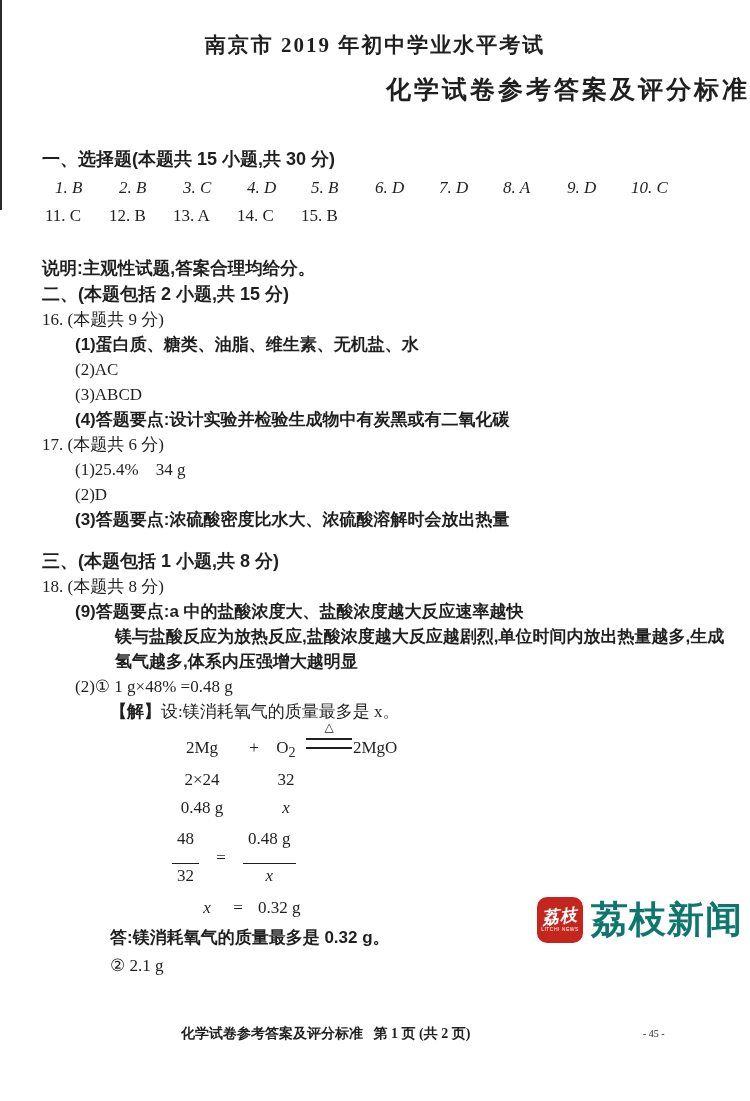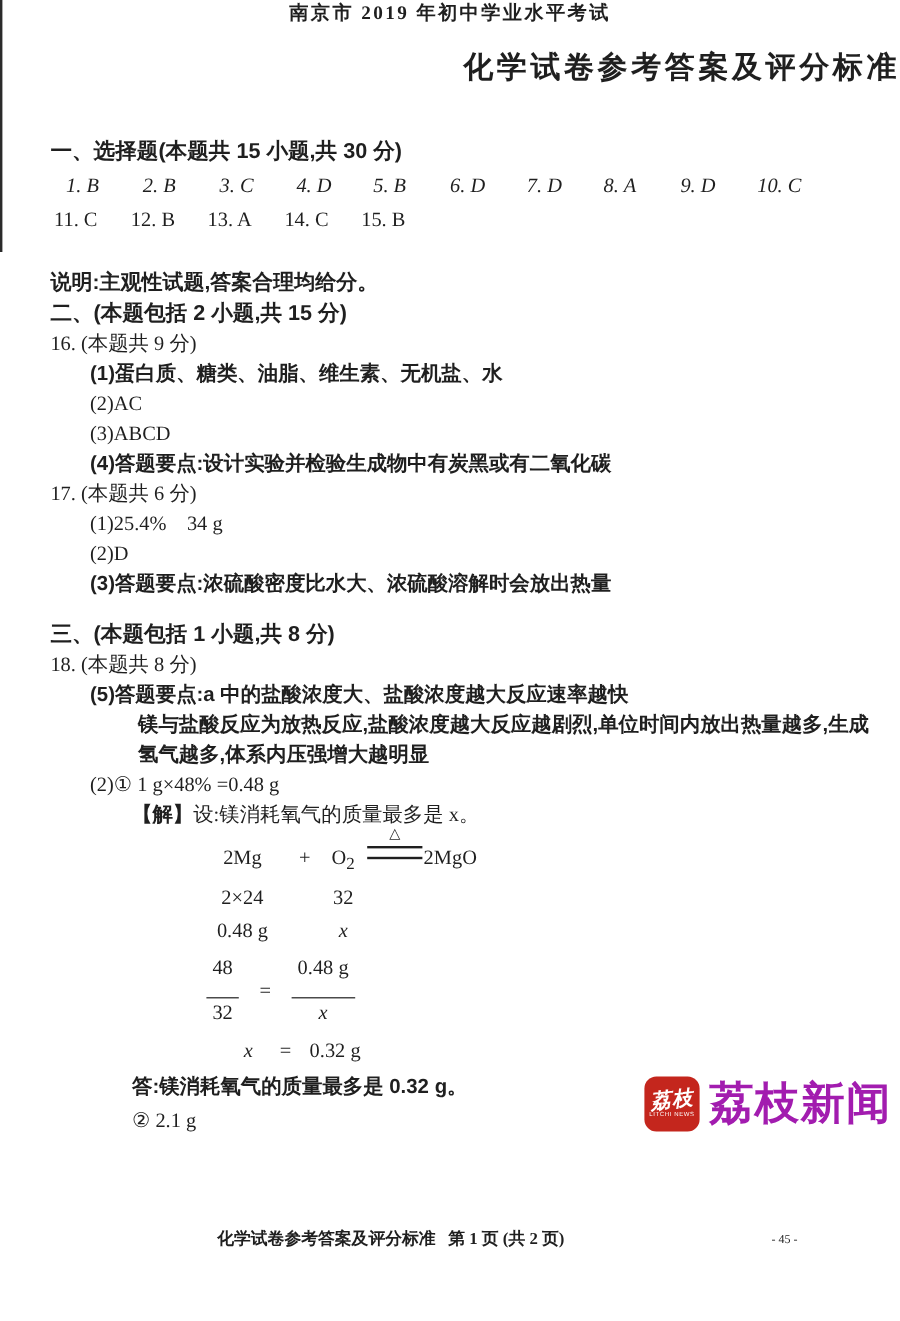--- a/index.html
+++ b/index.html
@@ -4,21 +4,21 @@
 <style>
   html,body { margin:0; padding:0; background:#e8e8e8; }
   .page {
     position:relative; width:750px; height:1101px; margin:0 auto;
     background:#ffffff; overflow:hidden;
     font-family:"Liberation Serif","DejaVu Serif",serif;
     font-size:17px; color:#1f1f1f;
   }
   .hei { font-family:"Liberation Sans","DejaVu Sans",sans-serif; font-weight:bold; }
   .ln { margin:0; line-height:25px; white-space:pre; }
-  .title1 { margin:0; text-align:center; font-size:16px; font-weight:bold; line-height:24px; letter-spacing:2px; }
+  .title1 { margin:0; padding-top:33px; text-align:center; font-size:21px; font-weight:bold; line-height:24px; letter-spacing:2px; }
   .title2 { margin:17px 0 0 0; text-align:right; font-size:25px; line-height:30px; letter-spacing:3px; }
   .sec-head { margin:0; margin-left:42px; font-size:18px; line-height:26px; }
   .gap-sec1 { margin-top:42px; }
   .row-answers { margin:0; line-height:26px; }
   .row1 { margin-top:3px; margin-left:55px;font-style:italic; }
   .row2 { margin-top:2px; margin-left:45px; }
   .ans-item { display:inline-block; width:64px; }
   .note-line { margin:26px 0 0 42px; font-size:17.5px; line-height:26px; }
   .q-title { margin-left:42px; }
   .sub { margin-left:75px; }
@@ -41,21 +41,21 @@
   .result-row { margin:8px 0 0 196px; line-height:26px; white-space:pre; }
   .res-x { display:inline-block; width:22px; text-align:center; }
   .res-eq { display:inline-block; width:40px; text-align:center; }
   .ans-line { margin-top:4px; font-size:17px; }
   .part2 { margin-top:3px; }
   .edge-line { position:absolute; left:0; top:0; width:2px; height:210px; background:#2a2a2a; }
   .logo { position:absolute; left:537px; top:895px; display:flex; align-items:center; }
   .logo-icon { width:46px; height:46px; background:#c4261d; border-radius:10px; display:flex; flex-direction:column; align-items:center; justify-content:center; box-sizing:border-box; }
   .logo-icon-zh { color:#ffffff; font-size:17px; font-weight:bold; font-style:italic; line-height:19px; letter-spacing:1px; transform:rotate(-6deg); }
   .logo-icon-en { color:#ffffff; font-size:5px; line-height:7px; letter-spacing:0.5px; font-family:"Liberation Sans","DejaVu Sans",sans-serif; }
-  .logo-text { margin-left:8px; font-family:"Liberation Sans","DejaVu Sans",sans-serif; font-weight:bold; font-size:37px; color:#a21caf; letter-spacing:1px; }
+  .logo-text { margin-left:8px; font-family:"Liberation Sans","DejaVu Sans",sans-serif; font-weight:bold; font-size:37px; color:#0f766e; letter-spacing:1px; }
   .footer { position:absolute; top:1022px; left:0; width:750px; line-height:24px; }
   .footer-main { position:absolute; left:181px; font-weight:bold; font-size:14px; white-space:pre; }
   .footer-num { position:absolute; left:643px; font-size:10px; }
 </style>
 </head>
 <body>
 
 <div class="page">
 
   <div class="edge-line"></div>
@@ -80,21 +80,21 @@
   <p class="ln sub hei">(4)答题要点:设计实验并检验生成物中有炭黑或有二氧化碳</p>
 
   <p class="ln q-title">17. (本题共 6 分)</p>
   <p class="ln sub">(1)25.4%    34 g</p>
   <p class="ln sub">(2)D</p>
   <p class="ln sub hei">(3)答题要点:浓硫酸密度比水大、浓硫酸溶解时会放出热量</p>
 
   <p class="sec-head hei gap-sec3">三、(本题包括 1 小题,共 8 分)</p>
 
   <p class="ln q-title">18. (本题共 8 分)</p>
-  <p class="ln sub hei">(5)答题要点:a 中的盐酸浓度大、盐酸浓度越大反应速率越快</p>
+  <p class="ln sub hei">(9)答题要点:a 中的盐酸浓度大、盐酸浓度越大反应速率越快</p>
   <p class="ln cont hei">镁与盐酸反应为放热反应,盐酸浓度越大反应越剧烈,单位时间内放出热量越多,生成</p>
   <p class="ln cont hei">氢气越多,体系内压强增大越明显</p>
   <p class="ln sub">(2)① 1 g×48% =0.48 g</p>
   <p class="ln indent2"><span class="hei">【解】</span><span>设:镁消耗氧气的质量最多是 x。</span></p>
 
   <div class="eq-block">
     <p class="eq-line"><span class="eq-c1">2Mg</span><span class="eq-c2">+</span><span class="eq-c3"><span>O</span><sub>2</sub></span><span class="rxn-eq"><span class="rxn-delta">△</span></span><span>2MgO</span></p>
     <p class="eq-line"><span class="eq-c1">2×24</span><span class="eq-c2"></span><span class="eq-c3">32</span></p>
     <p class="eq-line"><span class="eq-c1">0.48 g</span><span class="eq-c2"></span><span class="eq-c3 var">x</span></p>
   </div>

